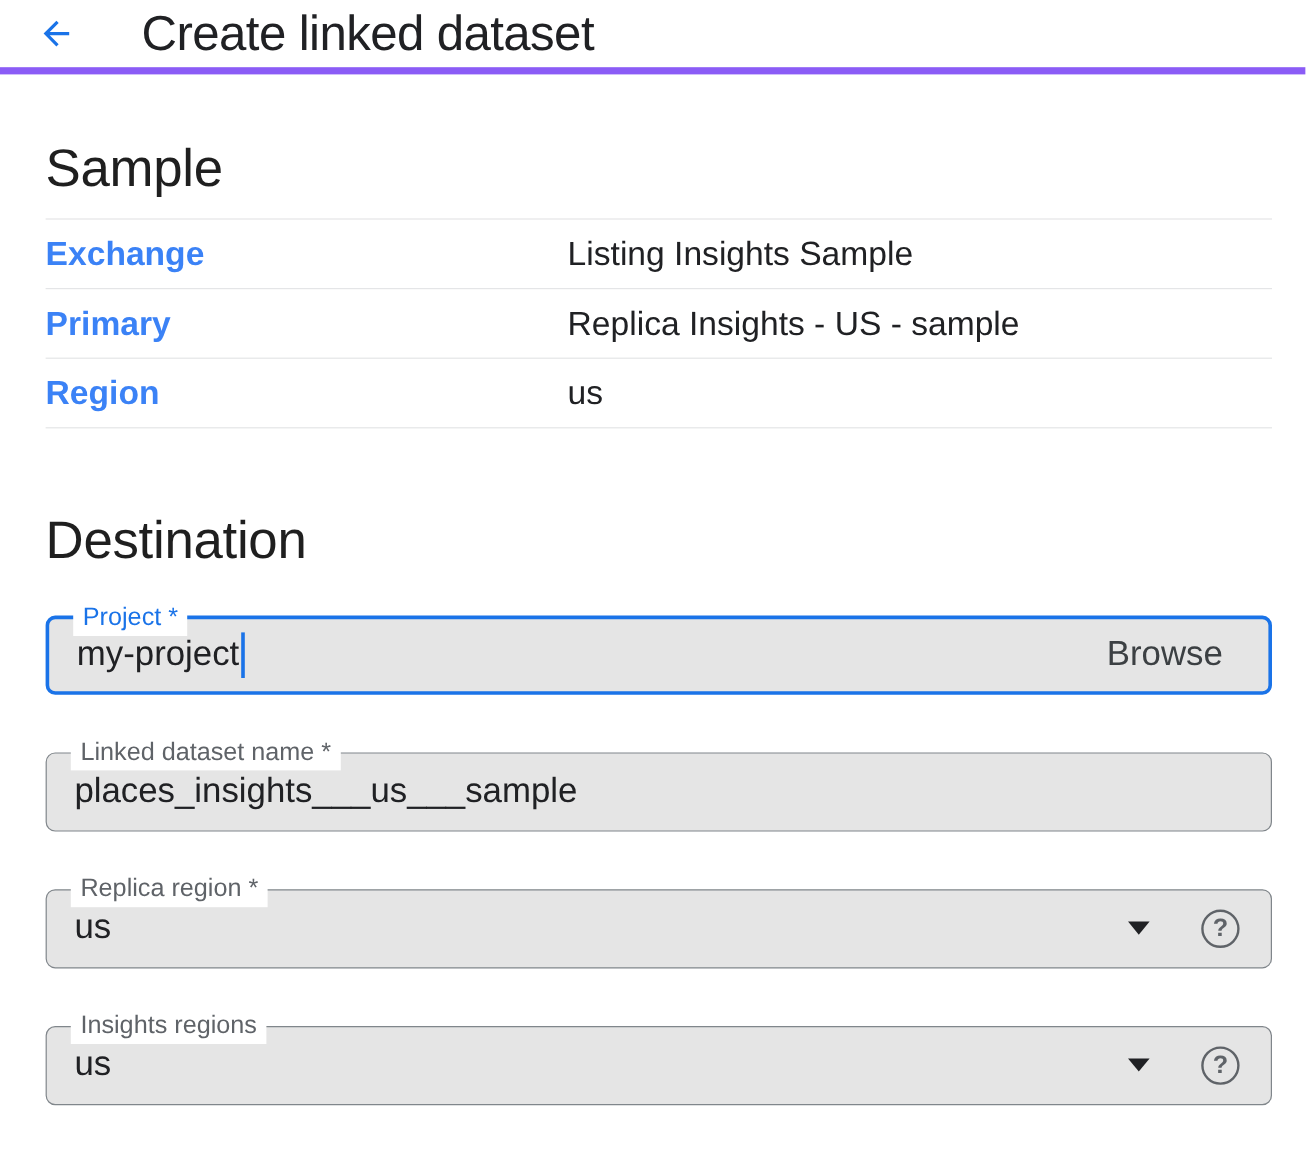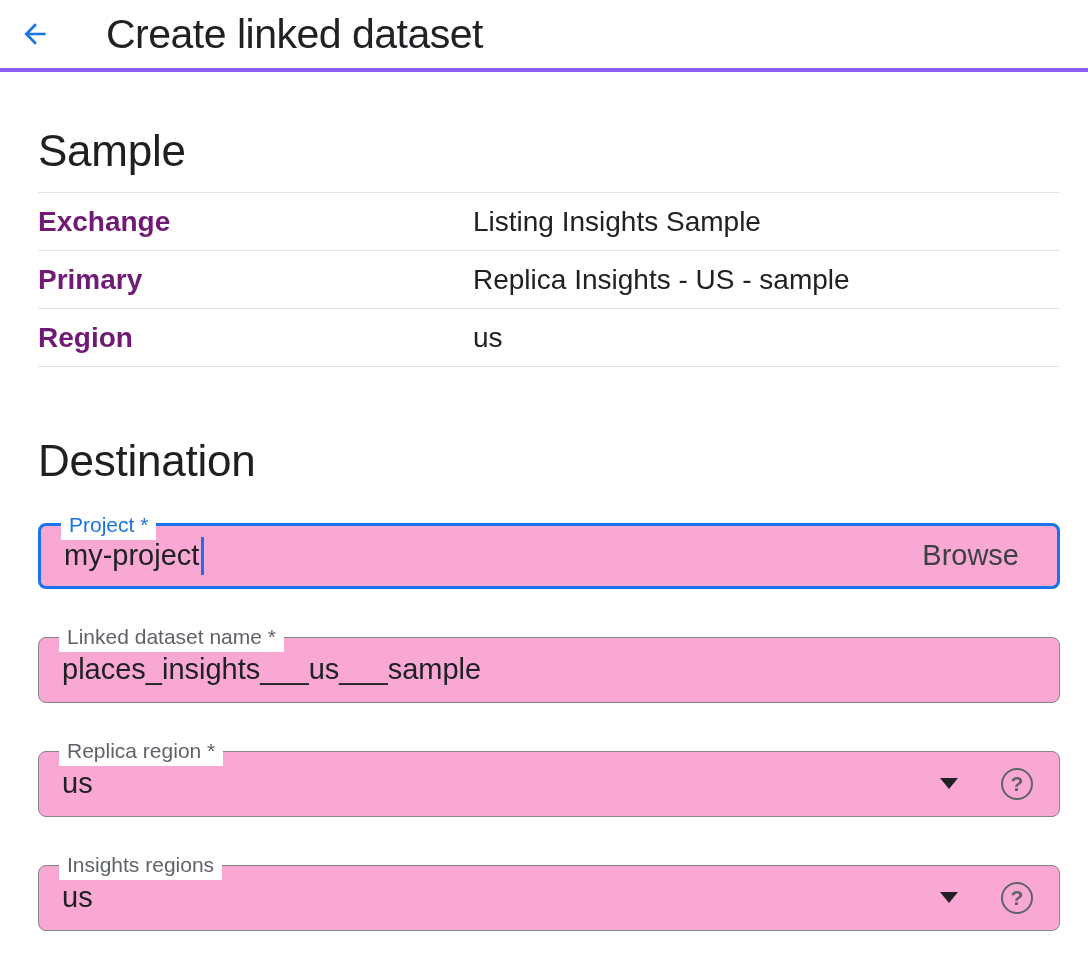--- a/index.html
+++ b/index.html
@@ -8,25 +8,25 @@
     width: 1088px;
     height: 976px;
     background: #ffffff;
     color: #202124;
     font-family: "Liberation Sans", sans-serif;
     overflow: hidden;
   }
 
   
   .header {
-    height: 72px;
-    display: flex;
-    align-items: center;
-    padding-left: 12px;
-    border-bottom: 4px solid #8b5cf6;
+    height: 62px;
+    display: flex;
+    align-items: center;
+    padding-left: 24px;
+    border-bottom: 6px solid #8b5cf6;
   }
   .back-btn {
     width: 46px;
     height: 46px;
     display: flex;
     align-items: center;
     justify-content: center;
     border-radius: 50%;
     cursor: pointer;
     flex: 0 0 auto;
@@ -56,34 +56,34 @@
 
   
   .kv-table { margin-top: 17px; border-top: 1px solid #e4e5e7; }
   .kv-row {
     display: flex;
     align-items: center;
     height: 58px;
     border-bottom: 1px solid #e4e5e7;
     font-size: 28px;
   }
-  .kv-label { width: 435px; font-weight: bold; color: #701a75; flex: 0 0 auto; }
+  .kv-label { width: 435px; font-weight: bold; color: #3b82f6; flex: 0 0 auto; }
   .kv-value { font-weight: 400; color: #202124; }
 
   
   .field-group { position: relative; }
   .fg-project  { margin-top: 37px; }
   .fg-spaced   { margin-top: 48px; }
 
   .field {
     position: relative;
     height: 66px;
     border: 1.5px solid #80868b;
     border-radius: 8px;
-    background: #f9a8d4;
+    background: #e5e5e5;
     display: flex;
     align-items: center;
     padding: 0 26px 0 23px;
     font-size: 29px;
     color: #202124;
   }
   .field.focused {
     border: 3px solid #1a73e8;
     height: 66px;
   }

